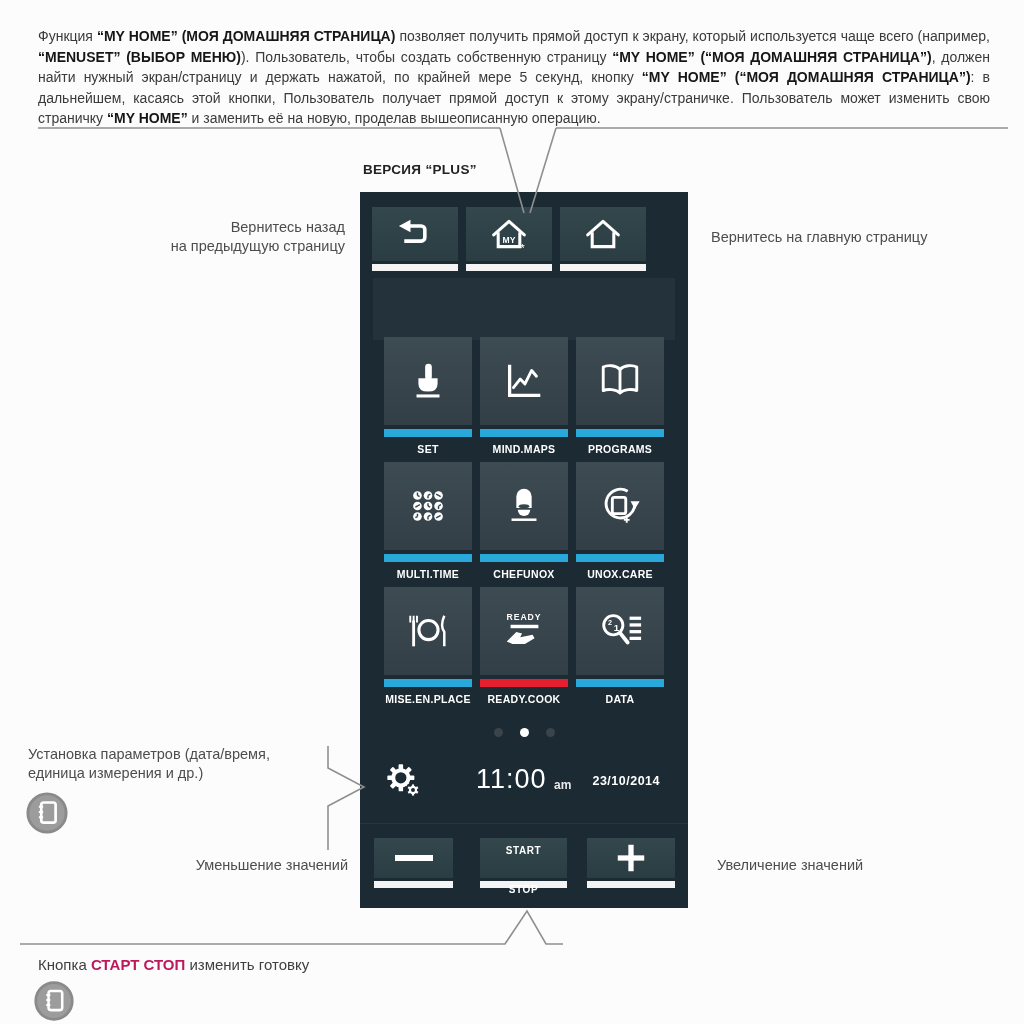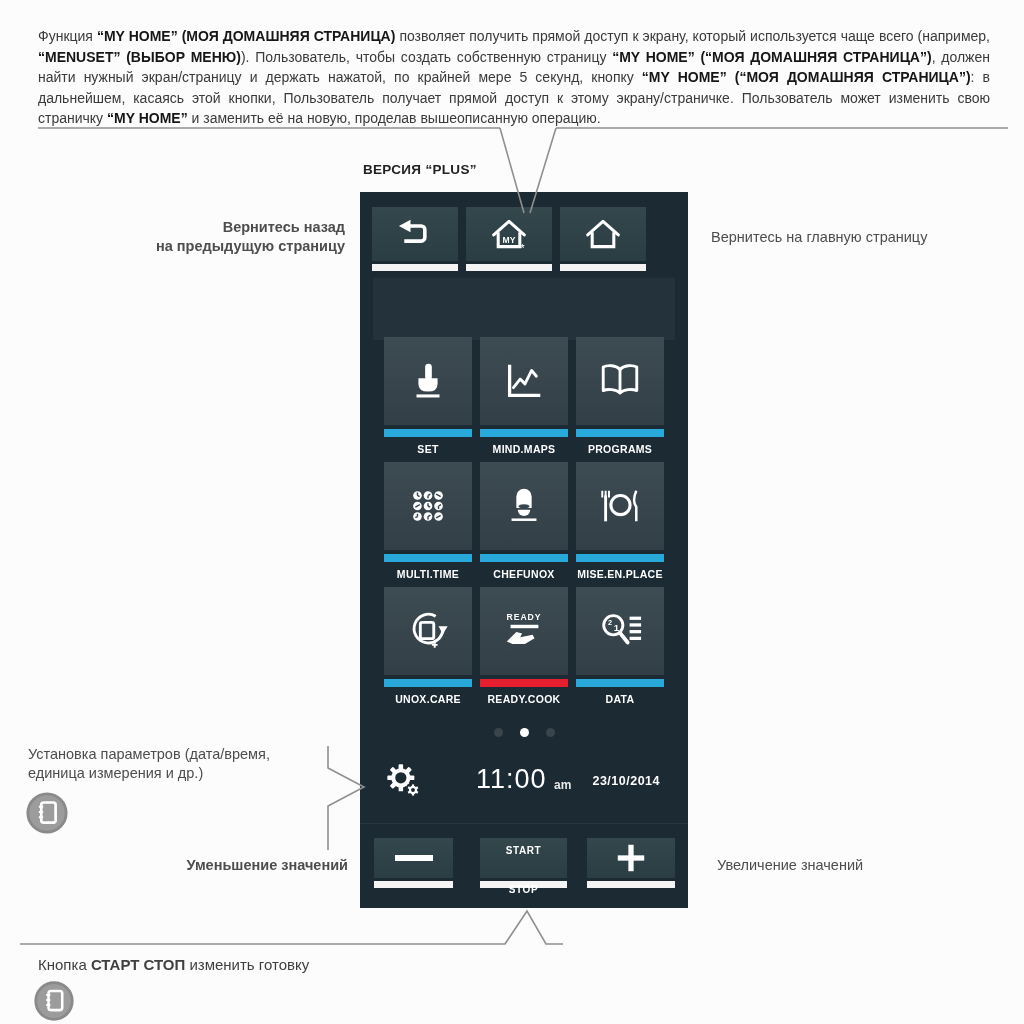--- a/index.html
+++ b/index.html
@@ -9,21 +9,21 @@
   .intro{position:absolute;left:38px;top:12px;width:952px;font-size:14px;line-height:20.5px;
          text-align:justify;color:#3a3a3a;}
   .intro .b{font-weight:bold;color:#161616;}
   
   #callouts{position:absolute;left:0;top:0;z-index:30;pointer-events:none;}
   
   .version{position:absolute;left:363px;top:162px;font-size:13.5px;font-weight:bold;color:#222;
            letter-spacing:.3px;}
   
   .ann{position:absolute;font-size:14.5px;color:#4d4d4d;line-height:19px;}
-  .ann-right{text-align:right;font-weight:bold;}
+  .ann-right{text-align:right;}
   
   .panel{position:absolute;left:360px;top:192px;width:328px;height:716px;background:#1c2a33;z-index:10;}
   .nav{position:absolute;left:12px;top:15px;display:flex;gap:8px;align-items:flex-end;}
   .navbtn{width:86px;}
   .navface{height:54px;background:linear-gradient(#33474d,#2a3d43);display:flex;align-items:center;justify-content:center;}
   .wbar{height:7px;margin-top:3px;background:#f4f4f4;}
   .band{position:absolute;left:13px;top:86px;width:302px;height:62px;background:rgba(255,255,255,.04);}
   .grid{position:absolute;left:24px;top:145px;display:grid;grid-template-columns:repeat(3,88px);
         column-gap:8px;row-gap:7px;}
   .cell{width:88px;text-align:center;}
@@ -41,21 +41,21 @@
   .ampm{position:absolute;left:194px;top:18px;font-size:12px;font-weight:bold;color:#e9e9e9;}
   .date{position:absolute;right:28px;top:14px;font-size:12.5px;font-weight:bold;color:#fff;letter-spacing:.5px;}
   .divline{position:absolute;left:0;top:631px;width:100%;height:1px;background:rgba(255,255,255,.06);}
   .bbtn{position:absolute;top:646px;}
   .bface{height:40px;background:linear-gradient(#33474d,#2a3d43);display:flex;flex-direction:column;
          align-items:center;justify-content:center;}
   .ss-line{font-size:10px;font-weight:bold;color:#fff;letter-spacing:.6px;line-height:11px;margin-top:24px;}
   .ss-red{width:48px;height:6px;background:#e51f2f;margin:2px 0;}
   .minusbar{width:38px;height:5.5px;background:#fff;}
   .caption{position:absolute;left:38px;top:956px;font-size:15px;color:#3f3f3f;}
-  .caption .b{font-weight:bold;color:#404040;}
+  .caption .b{font-weight:bold;color:#be185d;}
   .manual-icon{position:absolute;}
 </style>
 </head>
 <body>
 
 <div id="page">
 
   <p class="intro"><span>Функция </span><span class="b">“MY HOME” (МОЯ ДОМАШНЯЯ СТРАНИЦА) </span><span>позволяет получить прямой доступ к экрану, который используется чаще всего (например, </span><span class="b">“MENUSET” (ВЫБОР МЕНЮ)</span><span>). Пользователь, чтобы создать собственную страницу </span><span class="b">“MY HOME” (“МОЯ ДОМАШНЯЯ СТРАНИЦА”)</span><span>, должен найти нужный экран/страницу и держать нажатой, по крайней мере 5 секунд, кнопку </span><span class="b">“MY HOME” (“МОЯ ДОМАШНЯЯ СТРАНИЦА”)</span><span>: в дальнейшем, касаясь этой кнопки, Пользователь получает прямой доступ к этому экрану/страничке. Пользователь может изменить свою страничку </span><span class="b">“MY HOME”</span><span> и заменить её на новую, проделав вышеописанную операцию.</span></p>
 
   <svg id="callouts" width="1024" height="1024">
@@ -207,41 +207,41 @@
             <rect x="11" y="35" width="26" height="2.6" fill="#fff"></rect>
           </svg>
         </div>
         <div class="bar"></div>
         <div class="tlabel">CHEFUNOX</div>
       </div>
 
       <div class="cell">
         <div class="tile">
           <svg width="46" height="44" viewBox="0 0 48 44">
+            <rect x="16" y="13" width="14" height="17" rx="2" fill="none" stroke="#fff" stroke-width="3"></rect>
+            <path d="M32 6.5 A15 15 0 1 0 39.5 20" fill="none" stroke="#fff" stroke-width="3"></path>
+            <polygon points="35,17 44.5,17 39.5,25.5" fill="#fff"></polygon>
+            <path d="M31 33.5 v6 M28 36.5 h6" stroke="#fff" stroke-width="2"></path>
+          </svg>
+        </div>
+        <div class="bar"></div>
+        <div class="tlabel">UNOX.CARE</div>
+      </div>
+
+      <div class="cell">
+        <div class="tile">
+          <svg width="46" height="44" viewBox="0 0 48 44">
             <circle cx="24.5" cy="21" r="10" fill="none" stroke="#fff" stroke-width="3.2"></circle>
             <path d="M5.5 6 V13 M9 6 V13 M12.5 6 V13" stroke="#fff" stroke-width="2"></path>
             <path d="M9 11 V38" stroke="#fff" stroke-width="3"></path>
             <path d="M41 6 c-3 7 -3 13 0 17 V38" fill="none" stroke="#fff" stroke-width="2.6"></path>
           </svg>
         </div>
         <div class="bar"></div>
         <div class="tlabel">MISE.EN.PLACE</div>
-      </div>
-
-      <div class="cell">
-        <div class="tile">
-          <svg width="46" height="44" viewBox="0 0 48 44">
-            <rect x="16" y="13" width="14" height="17" rx="2" fill="none" stroke="#fff" stroke-width="3"></rect>
-            <path d="M32 6.5 A15 15 0 1 0 39.5 20" fill="none" stroke="#fff" stroke-width="3"></path>
-            <polygon points="35,17 44.5,17 39.5,25.5" fill="#fff"></polygon>
-            <path d="M31 33.5 v6 M28 36.5 h6" stroke="#fff" stroke-width="2"></path>
-          </svg>
-        </div>
-        <div class="bar"></div>
-        <div class="tlabel">UNOX.CARE</div>
       </div>
 
       <div class="cell">
         <div class="tile">
           <svg width="46" height="44" viewBox="0 0 48 44">
             <text x="24" y="11" text-anchor="middle" font-size="9" font-weight="bold" fill="#fff" letter-spacing="1" font-family="Liberation Sans, sans-serif">READY</text>
             <rect x="10" y="15.5" width="29" height="3.6" fill="#fff"></rect>
             <polygon points="6,33 16,23 22,24.5 20,28.5 33,26 35,29.5 25,35.5 12,35.5" fill="#fff"></polygon>
           </svg>
         </div>

